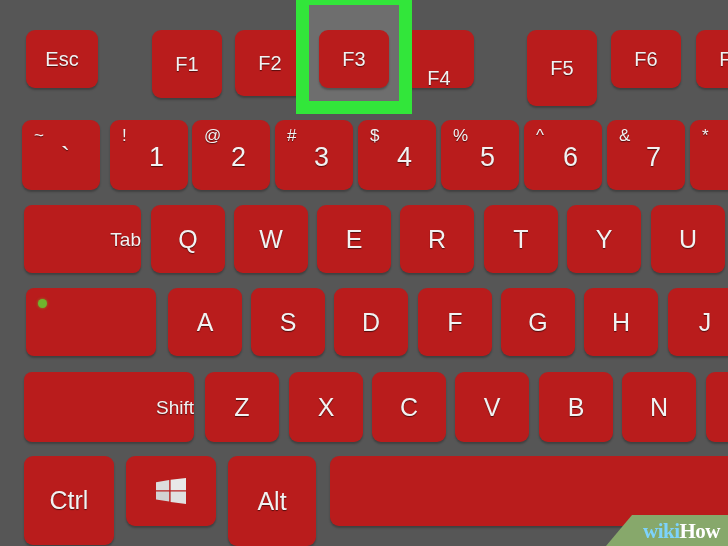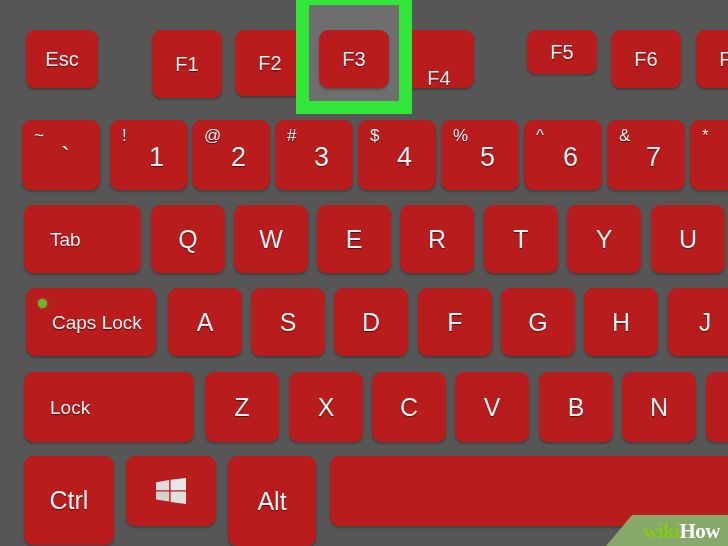--- a/index.html
+++ b/index.html
@@ -36,22 +36,23 @@
     justify-content: center;
   }
   .key.center .glyph {
     font-size: 25px;
   }
   .key.fkey.center .glyph {
     font-size: 20px;
   }
   
   .key.leftlabel {
-    justify-content: flex-start;
+    justify-content: flex-end;
     padding-left: 26px;
+    border-radius: 8px;
   }
   .key.leftlabel .glyph {
     font-size: 19px;
   }
   
   .key.numkey {
     display: block;
   }
   .key.numkey .shift-glyph {
     position: absolute;
@@ -117,21 +118,21 @@
     position: absolute;
     right: 8px;
     top: 50%;
     transform: translateY(-50%);
     font-family: "Liberation Serif", serif;
     font-size: 21px;
     letter-spacing: -0.5px;
     white-space: nowrap;
   }
   #wikihow-watermark .wm-wiki {
-    color: #84cc16;
+    color: #7dd3fc;
     font-weight: bold;
   }
   #wikihow-watermark .wm-how {
     color: #ffffff;
     font-weight: bold;
   }
 </style>
 </head>
 <body>
 
@@ -146,21 +147,21 @@
       </div>
       <div class="key center fkey" style="left: 235px; top: 30px; width: 70px; height: 66px;">
         <span class="glyph">F2</span>
       </div>
       <div class="key center fkey" style="left: 319px; top: 30px; width: 70px; height: 58px;">
         <span class="glyph">F3</span>
       </div>
       <div class="key center fkey" style="left: 404px; top: 30px; width: 70px; height: 58px; align-items: flex-end;">
         <span class="glyph">F4</span>
       </div>
-      <div class="key center fkey" style="left: 527px; top: 30px; width: 70px; height: 44px;">
+      <div class="key center fkey" style="left: 527px; top: 30px; width: 70px; height: 76px;">
         <span class="glyph">F5</span>
       </div>
       <div class="key center fkey" style="left: 611px; top: 30px; width: 70px; height: 58px;">
         <span class="glyph">F6</span>
       </div>
       <div class="key center fkey" style="left: 696px; top: 30px; width: 70px; height: 58px;">
         <span class="glyph">F7</span>
       </div>
     </div>
 
@@ -225,21 +226,20 @@
         <span class="glyph">Y</span>
       </div>
       <div class="key center" style="left: 651px; top: 205px; width: 74px; height: 68px;">
         <span class="glyph">U</span>
       </div>
     </div>
 
   <div id="home-row">
       <div class="key leftlabel" style="left: 26px; top: 288px; width: 130px; height: 68px;">
         <span class="caps-led"></span>
-        <span class="glyph">Caps Lock</span>
       </div>
       <div class="key center" style="left: 168px; top: 288px; width: 74px; height: 68px;">
         <span class="glyph">A</span>
       </div>
       <div class="key center" style="left: 251px; top: 288px; width: 74px; height: 68px;">
         <span class="glyph">S</span>
       </div>
       <div class="key center" style="left: 334px; top: 288px; width: 74px; height: 68px;">
         <span class="glyph">D</span>
       </div>
@@ -252,21 +252,21 @@
       <div class="key center" style="left: 584px; top: 288px; width: 74px; height: 68px;">
         <span class="glyph">H</span>
       </div>
       <div class="key center" style="left: 668px; top: 288px; width: 74px; height: 68px;">
         <span class="glyph">J</span>
       </div>
     </div>
 
   <div id="bottom-letter-row">
       <div class="key leftlabel" style="left: 24px; top: 372px; width: 170px; height: 70px;">
-        <span class="glyph">Lock</span>
+        <span class="glyph">Shift</span>
       </div>
       <div class="key center" style="left: 205px; top: 372px; width: 74px; height: 70px;">
         <span class="glyph">Z</span>
       </div>
       <div class="key center" style="left: 289px; top: 372px; width: 74px; height: 70px;">
         <span class="glyph">X</span>
       </div>
       <div class="key center" style="left: 372px; top: 372px; width: 74px; height: 70px;">
         <span class="glyph">C</span>
       </div>

